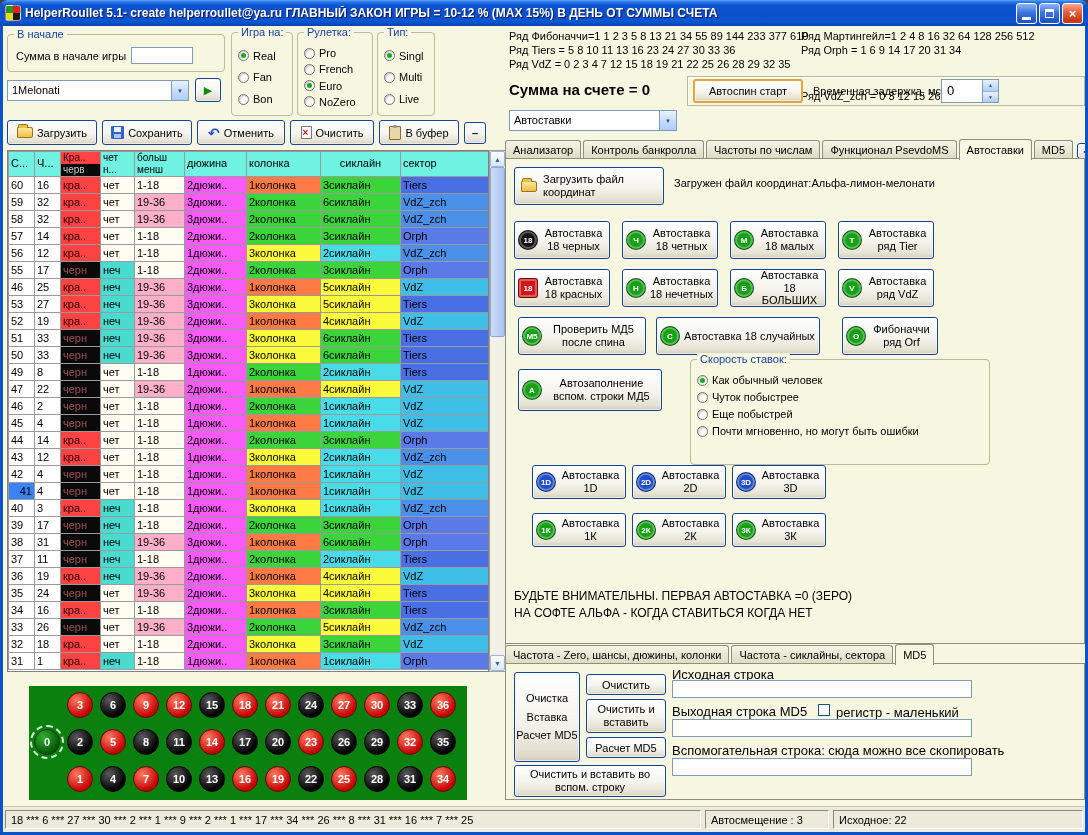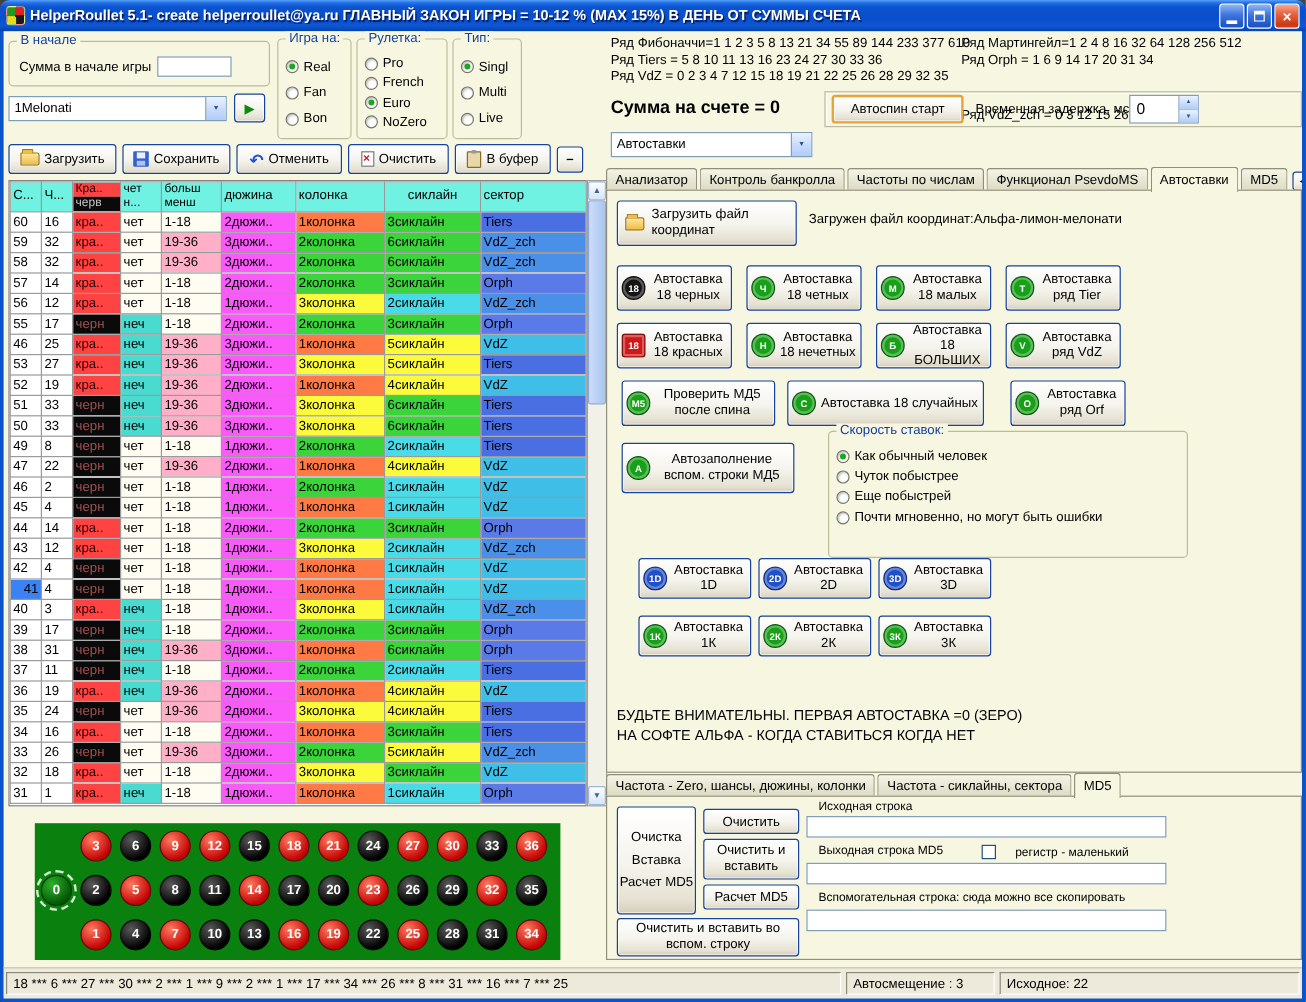--- a/index.html
+++ b/index.html
@@ -128,21 +128,21 @@
   #ab-row-e .ab-btn,#ab-row-f .ab-btn{width:94px;height:34px;}
   .ab-label{flex:1;text-align:center;font-size:11px;line-height:1.15;}
   .ab-icon{width:20px;height:20px;border-radius:50%;color:#fff;font-size:8px;font-weight:bold;display:flex;align-items:center;justify-content:center;border:1px solid rgba(0,0,0,.45);box-shadow:inset 0 0 0 2px rgba(255,255,255,.3);flex-shrink:0;}
   .ab-icon.sq{border-radius:3px;}
   #gb-speed{left:184px;top:200px;width:300px;height:106px;background:#F7F7E1;}
   #gb-speed .radio-list{justify-content:flex-start;gap:5px;top:14px;}
   #warn1{position:absolute;left:8px;top:430px;font-size:12px;}
   #warn2{position:absolute;left:8px;top:447px;font-size:12px;}
 
   #md5-panel{left:502px;top:637px;width:580px;height:137px;}
-  .lbl{position:absolute;font-size:10px;white-space:nowrap;margin-left:10px;}
+  .lbl{position:absolute;font-size:13px;white-space:nowrap;}
   .txtline{position:absolute;height:18px;border:1px solid #7F9DB9;background:#fff;font-family:inherit;font-size:11px;padding:0 3px;}
   #md5-big-btn{position:absolute;left:8px;top:8px;width:66px;height:90px;white-space:pre-line;line-height:1.7;}
   #md5-clear-btn{position:absolute;left:80px;top:10px;width:80px;height:21px;}
   #md5-clearpaste-btn{position:absolute;left:80px;top:35px;width:80px;height:34px;line-height:1.2;}
   #md5-calc-btn{position:absolute;left:80px;top:73px;width:80px;height:21px;}
   #md5-src-label{left:166px;top:3px;}
   #md5-src-input{left:166px;top:16px;width:300px;}
   #md5-out-label{left:166px;top:40px;}
   #md5-register-cb{position:absolute;left:312px;top:40px;width:12px;height:12px;background:#fff;border:1px solid #1C5180;}
   #md5-register-label{left:330px;top:41px;}
@@ -757,21 +757,21 @@
           <button class="btn ab-btn">
             <span class="ab-icon" style="background: rgb(24, 160, 24);">М5</span>
             <span class="ab-label">Проверить МД5 после спина</span>
           </button>
           <button class="btn ab-btn">
             <span class="ab-icon" style="background: rgb(24, 160, 24);">С</span>
             <span class="ab-label">Автоставка 18 случайных</span>
           </button>
           <button class="btn ab-btn">
             <span class="ab-icon" style="background: rgb(24, 160, 24);">О</span>
-            <span class="ab-label">Автоставка ряд Orf</span>
+            <span class="ab-label">Фибоначчи ряд Orf</span>
           </button>
         </div>
       <div class="ab-row" id="ab-row-d">
           <button class="btn ab-btn">
             <span class="ab-icon" style="background: rgb(24, 160, 24);">А</span>
             <span class="ab-label">Автозаполнение вспом. строки МД5</span>
           </button>
         </div>
       <div class="groupbox" id="gb-speed">
         <span class="gb-title">Скорость ставок:</span>

